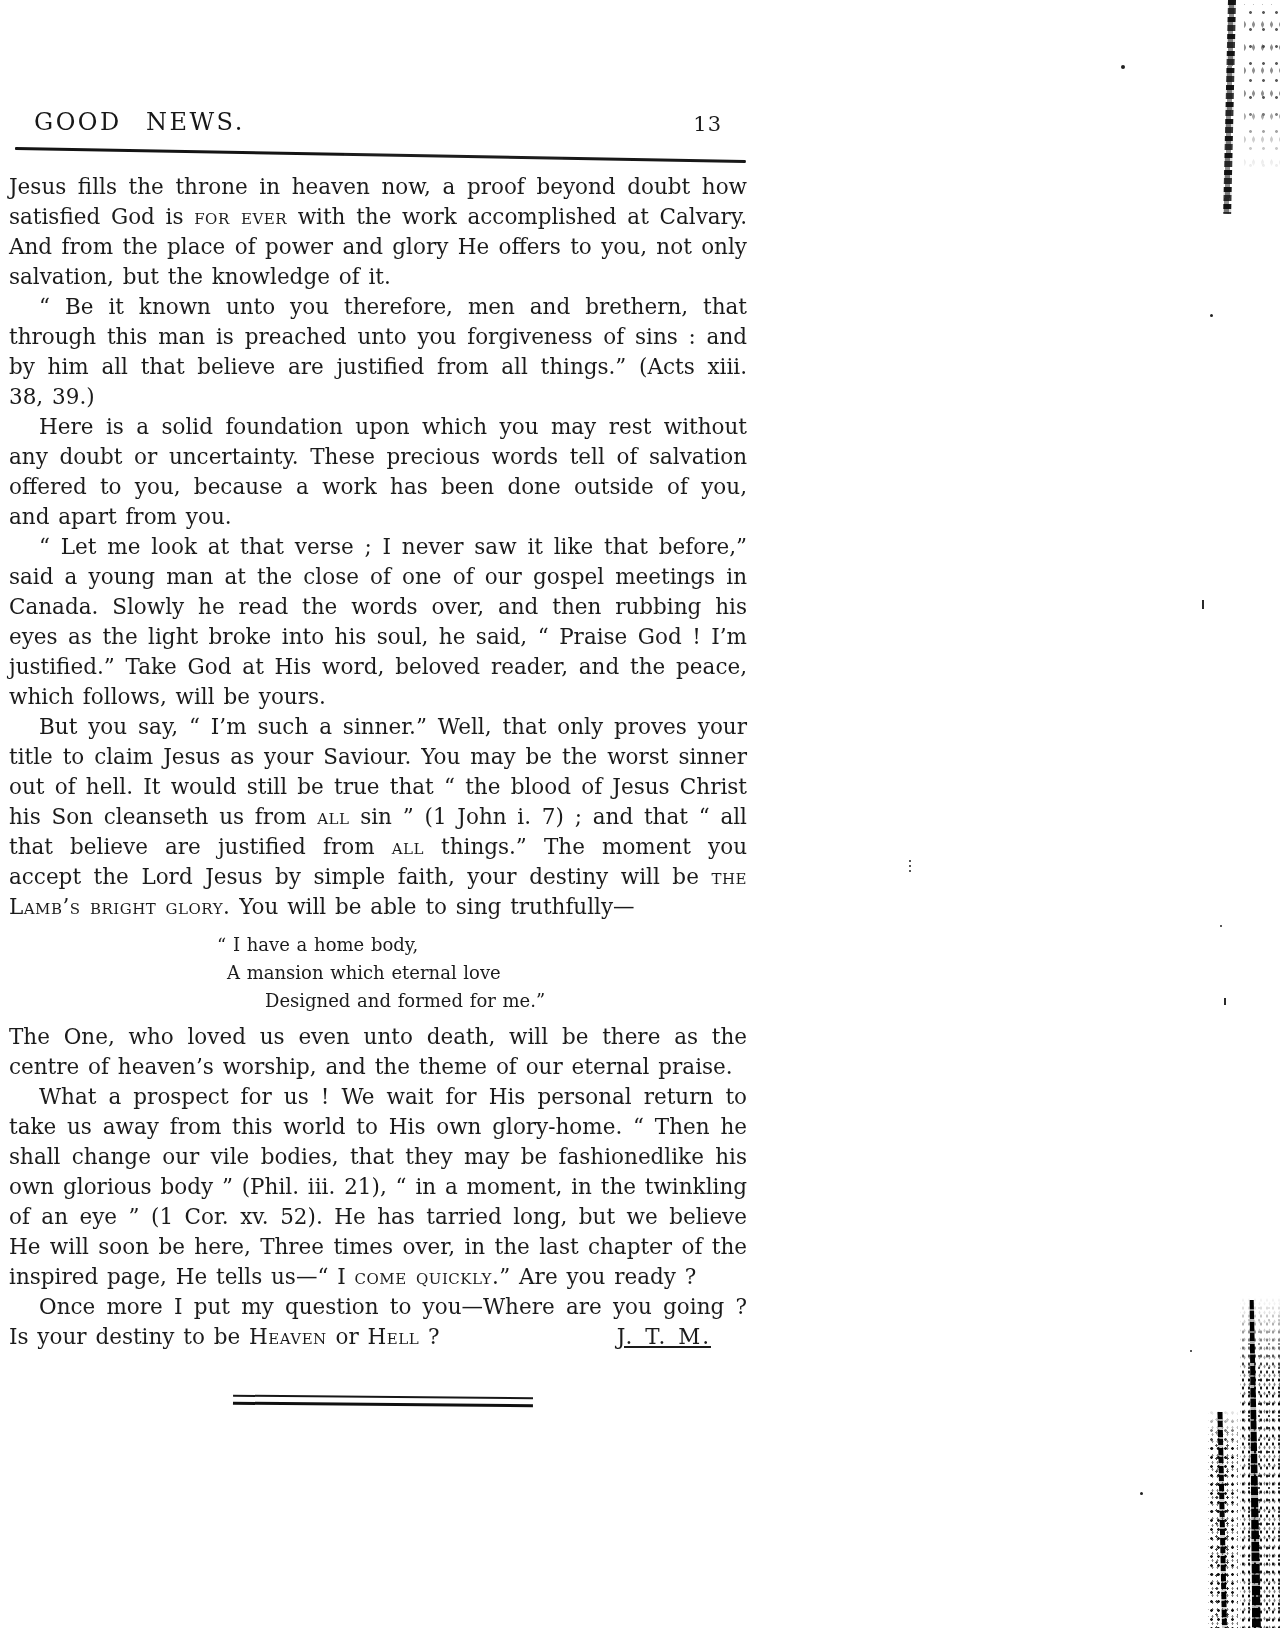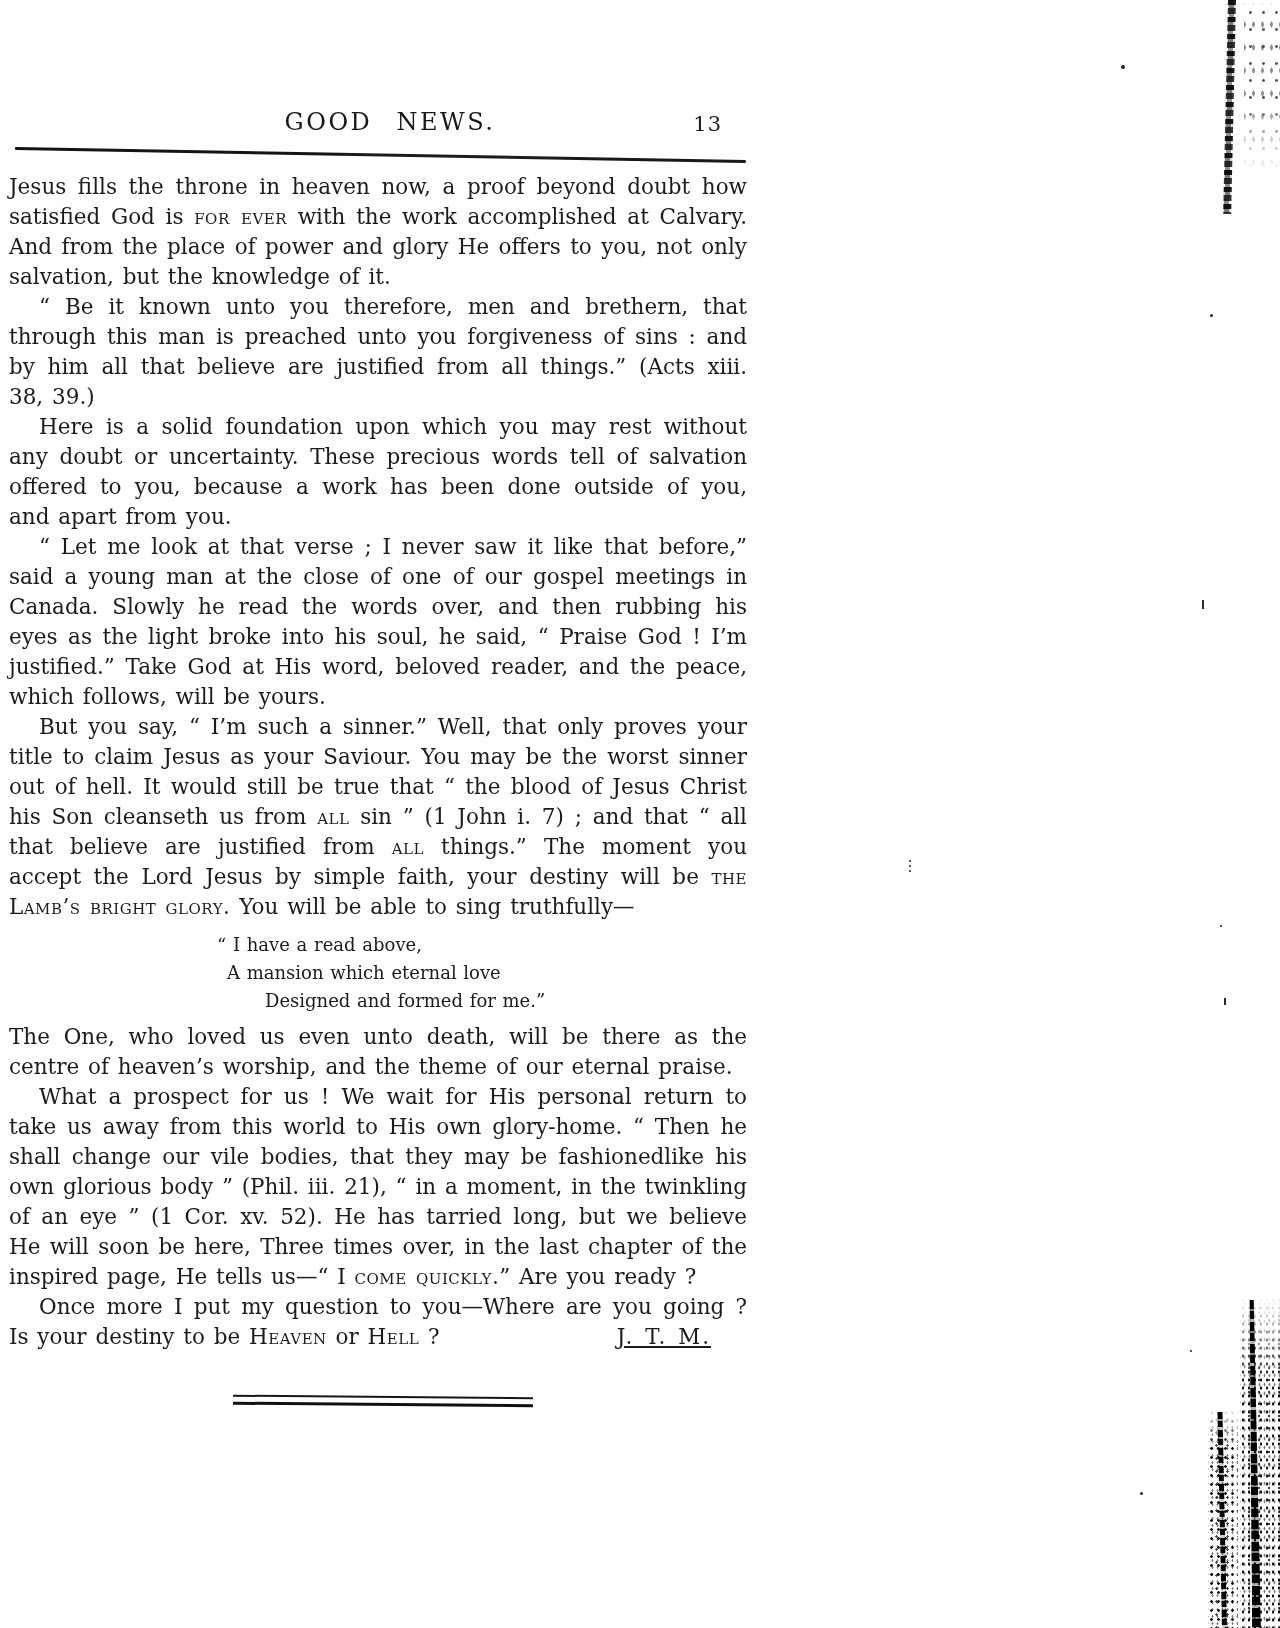--- a/index.html
+++ b/index.html
@@ -11,21 +11,20 @@
     position:relative;
     overflow:hidden;
   }
   .page { position:absolute; inset:0; }
 
   
   .header {
     position:absolute; left:8px; top:108px; width:738px; height:36px;
   }
   .running-title {
-    text-align:center;
     padding-left:26px;
     font-size:24px;
     letter-spacing:2.5px;
     word-spacing:14px;
     color:#181818;
   }
   .page-number {
     position:absolute; right:24px; top:4px;
     font-size:21px; letter-spacing:1px;
   }
@@ -148,21 +147,21 @@
   <div class="header-rule"></div>
 
   <div class="text-column">
     <p class="body-para"><span>Jesus fills the throne in heaven now, a proof beyond doubt how satisfied God is </span><span class="sc">for ever</span><span> with the work accomplished at Calvary. And from the place of power and glory He offers to you, not only salvation, but the knowledge of it.</span></p>
     <p class="body-para indent"><span>“ Be it known unto you therefore, men and brethern, that through this man is preached unto you forgiveness of sins : and by him all that believe are justified from all things.” (Acts xiii. 38, 39.)</span></p>
     <p class="body-para indent"><span>Here is a solid foundation upon which you may rest without any doubt or uncertainty. These precious words tell of salvation offered to you, because a work has been done outside of you, and apart from you.</span></p>
     <p class="body-para indent"><span>“ Let me look at that verse ; I never saw it like that before,” said a young man at the close of one of our gospel meetings in Canada. Slowly he read the words over, and then rubbing his eyes as the light broke into his soul, he said, “ Praise God ! I’m justified.” Take God at His word, beloved reader, and the peace, which follows, will be yours.</span></p>
     <p class="body-para indent"><span>But you say, “ I’m such a sinner.” Well, that only proves your title to claim Jesus as your Saviour. You may be the worst sinner out of hell. It would still be true that “ the blood of Jesus Christ his Son cleanseth us from </span><span class="sc">all</span><span> sin ” (1 John i. 7) ; and that “ all that believe are justified from </span><span class="sc">all</span><span> things.” The moment you accept the Lord Jesus by simple faith, your destiny will be </span><span class="sc">the Lamb’s bright glory.</span><span> You will be able to sing truthfully—</span></p>
 
     <div class="poem">
-        <div class="poem-line poem-line-0">“ I have a read above,</div>
+        <div class="poem-line poem-line-0">“ I have a home body,</div>
         <div class="poem-line poem-line-2">A mansion which eternal love</div>
         <div class="poem-line poem-line-3">Designed and formed for me.”</div>
       </div>
 
     <p class="body-para"><span>The One, who loved us even unto death, will be there as the centre of heaven’s worship, and the theme of our eternal praise.</span></p>
     <p class="body-para indent"><span>What a prospect for us ! We wait for His personal return to take us away from this world to His own glory-home. “ Then he shall change our vile bodies, that they may be fashionedlike his own glorious body ” (Phil. iii. 21), “ in a moment, in the twinkling of an eye ” (1 Cor. xv. 52). He has tarried long, but we believe He will soon be here, Three times over, in the last chapter of the inspired page, He tells us—“ I </span><span class="sc">come quickly.</span><span>” Are you ready ?</span></p>
     <p class="body-para indent final-para"><span class="signature">J. T. M.</span><span>Once more I put my question to you—Where are you going ? Is your destiny to be </span><span class="sc">Heaven</span><span> or </span><span class="sc">Hell</span><span> ?</span></p>
 
     <div class="end-rule"></div>
   </div>

